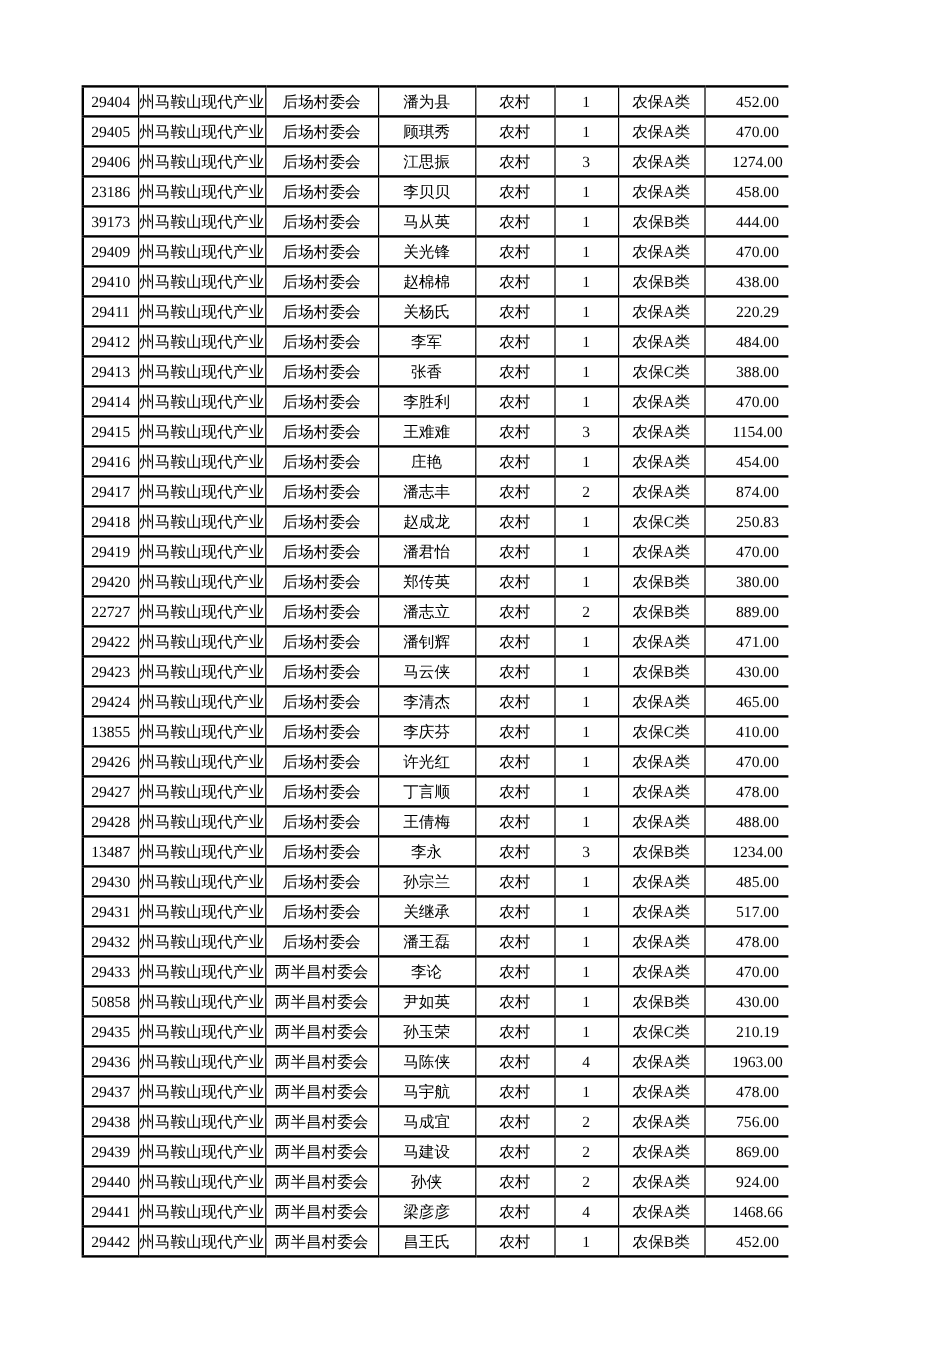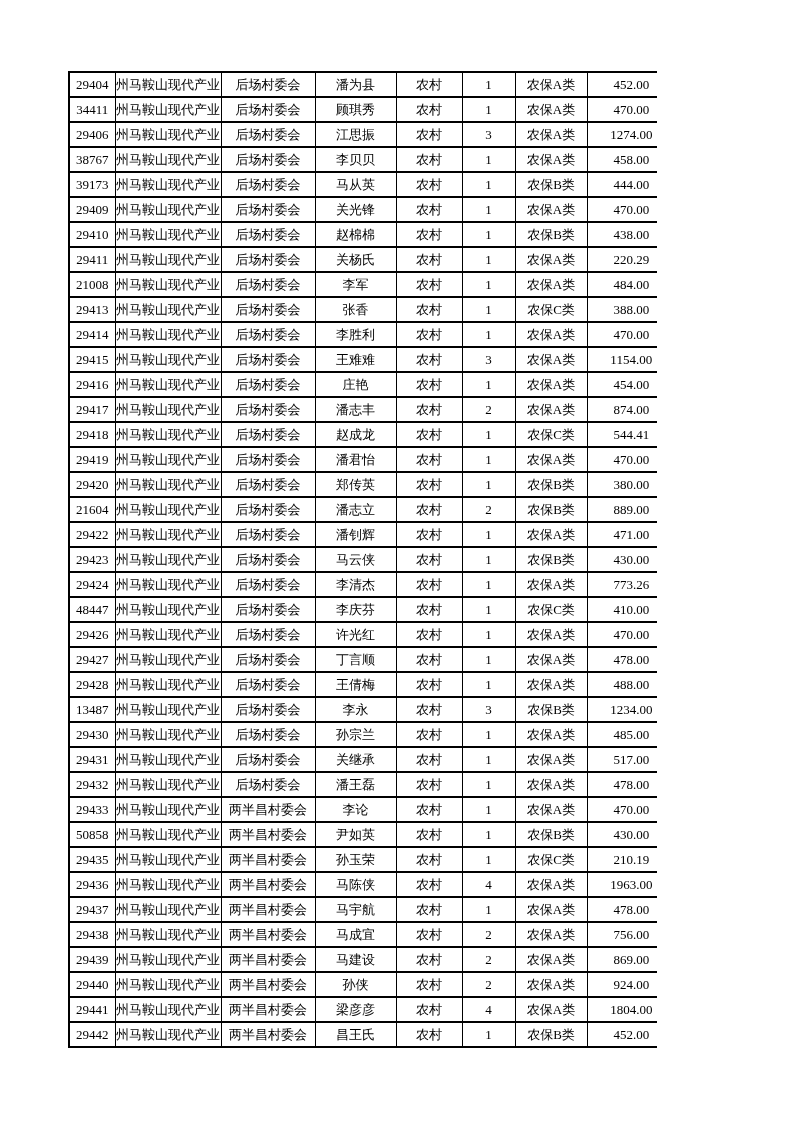--- a/index.html
+++ b/index.html
@@ -70,21 +70,21 @@
             <div class="clip">州马鞍山现代产业园</div>
           </td>
           <td class="cell-committee">后场村委会</td>
           <td class="cell-name">潘为县</td>
           <td class="cell-residence">农村</td>
           <td class="cell-count">1</td>
           <td class="cell-category">农保A类</td>
           <td class="cell-amount">452.00</td>
         </tr>
         <tr>
-          <td class="cell-id">34411</td>
+          <td class="cell-id">29405</td>
           <td class="cell-org">
             <div class="clip">州马鞍山现代产业园</div>
           </td>
           <td class="cell-committee">后场村委会</td>
           <td class="cell-name">顾琪秀</td>
           <td class="cell-residence">农村</td>
           <td class="cell-count">1</td>
           <td class="cell-category">农保A类</td>
           <td class="cell-amount">470.00</td>
         </tr>
@@ -94,21 +94,21 @@
             <div class="clip">州马鞍山现代产业园</div>
           </td>
           <td class="cell-committee">后场村委会</td>
           <td class="cell-name">江思振</td>
           <td class="cell-residence">农村</td>
           <td class="cell-count">3</td>
           <td class="cell-category">农保A类</td>
           <td class="cell-amount">1274.00</td>
         </tr>
         <tr>
-          <td class="cell-id">38767</td>
+          <td class="cell-id">23186</td>
           <td class="cell-org">
             <div class="clip">州马鞍山现代产业园</div>
           </td>
           <td class="cell-committee">后场村委会</td>
           <td class="cell-name">李贝贝</td>
           <td class="cell-residence">农村</td>
           <td class="cell-count">1</td>
           <td class="cell-category">农保A类</td>
           <td class="cell-amount">458.00</td>
         </tr>
@@ -154,21 +154,21 @@
             <div class="clip">州马鞍山现代产业园</div>
           </td>
           <td class="cell-committee">后场村委会</td>
           <td class="cell-name">关杨氏</td>
           <td class="cell-residence">农村</td>
           <td class="cell-count">1</td>
           <td class="cell-category">农保A类</td>
           <td class="cell-amount">220.29</td>
         </tr>
         <tr>
-          <td class="cell-id">21008</td>
+          <td class="cell-id">29412</td>
           <td class="cell-org">
             <div class="clip">州马鞍山现代产业园</div>
           </td>
           <td class="cell-committee">后场村委会</td>
           <td class="cell-name">李军</td>
           <td class="cell-residence">农村</td>
           <td class="cell-count">1</td>
           <td class="cell-category">农保A类</td>
           <td class="cell-amount">484.00</td>
         </tr>
@@ -235,21 +235,21 @@
         <tr>
           <td class="cell-id">29418</td>
           <td class="cell-org">
             <div class="clip">州马鞍山现代产业园</div>
           </td>
           <td class="cell-committee">后场村委会</td>
           <td class="cell-name">赵成龙</td>
           <td class="cell-residence">农村</td>
           <td class="cell-count">1</td>
           <td class="cell-category">农保C类</td>
-          <td class="cell-amount">544.41</td>
+          <td class="cell-amount">250.83</td>
         </tr>
         <tr>
           <td class="cell-id">29419</td>
           <td class="cell-org">
             <div class="clip">州马鞍山现代产业园</div>
           </td>
           <td class="cell-committee">后场村委会</td>
           <td class="cell-name">潘君怡</td>
           <td class="cell-residence">农村</td>
           <td class="cell-count">1</td>
@@ -262,21 +262,21 @@
             <div class="clip">州马鞍山现代产业园</div>
           </td>
           <td class="cell-committee">后场村委会</td>
           <td class="cell-name">郑传英</td>
           <td class="cell-residence">农村</td>
           <td class="cell-count">1</td>
           <td class="cell-category">农保B类</td>
           <td class="cell-amount">380.00</td>
         </tr>
         <tr>
-          <td class="cell-id">21604</td>
+          <td class="cell-id">22727</td>
           <td class="cell-org">
             <div class="clip">州马鞍山现代产业园</div>
           </td>
           <td class="cell-committee">后场村委会</td>
           <td class="cell-name">潘志立</td>
           <td class="cell-residence">农村</td>
           <td class="cell-count">2</td>
           <td class="cell-category">农保B类</td>
           <td class="cell-amount">889.00</td>
         </tr>
@@ -307,24 +307,24 @@
         <tr>
           <td class="cell-id">29424</td>
           <td class="cell-org">
             <div class="clip">州马鞍山现代产业园</div>
           </td>
           <td class="cell-committee">后场村委会</td>
           <td class="cell-name">李清杰</td>
           <td class="cell-residence">农村</td>
           <td class="cell-count">1</td>
           <td class="cell-category">农保A类</td>
-          <td class="cell-amount">773.26</td>
-        </tr>
-        <tr>
-          <td class="cell-id">48447</td>
+          <td class="cell-amount">465.00</td>
+        </tr>
+        <tr>
+          <td class="cell-id">13855</td>
           <td class="cell-org">
             <div class="clip">州马鞍山现代产业园</div>
           </td>
           <td class="cell-committee">后场村委会</td>
           <td class="cell-name">李庆芬</td>
           <td class="cell-residence">农村</td>
           <td class="cell-count">1</td>
           <td class="cell-category">农保C类</td>
           <td class="cell-amount">410.00</td>
         </tr>
@@ -511,21 +511,21 @@
         <tr>
           <td class="cell-id">29441</td>
           <td class="cell-org">
             <div class="clip">州马鞍山现代产业园</div>
           </td>
           <td class="cell-committee">两半昌村委会</td>
           <td class="cell-name">梁彦彦</td>
           <td class="cell-residence">农村</td>
           <td class="cell-count">4</td>
           <td class="cell-category">农保A类</td>
-          <td class="cell-amount">1804.00</td>
+          <td class="cell-amount">1468.66</td>
         </tr>
         <tr>
           <td class="cell-id">29442</td>
           <td class="cell-org">
             <div class="clip">州马鞍山现代产业园</div>
           </td>
           <td class="cell-committee">两半昌村委会</td>
           <td class="cell-name">昌王氏</td>
           <td class="cell-residence">农村</td>
           <td class="cell-count">1</td>

